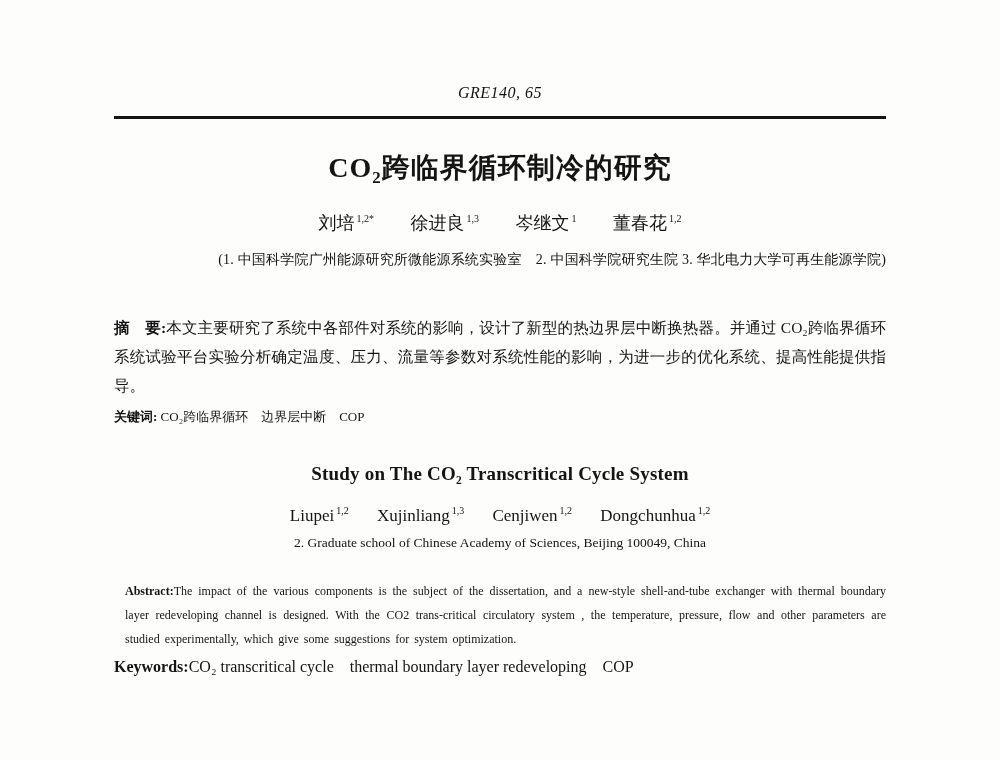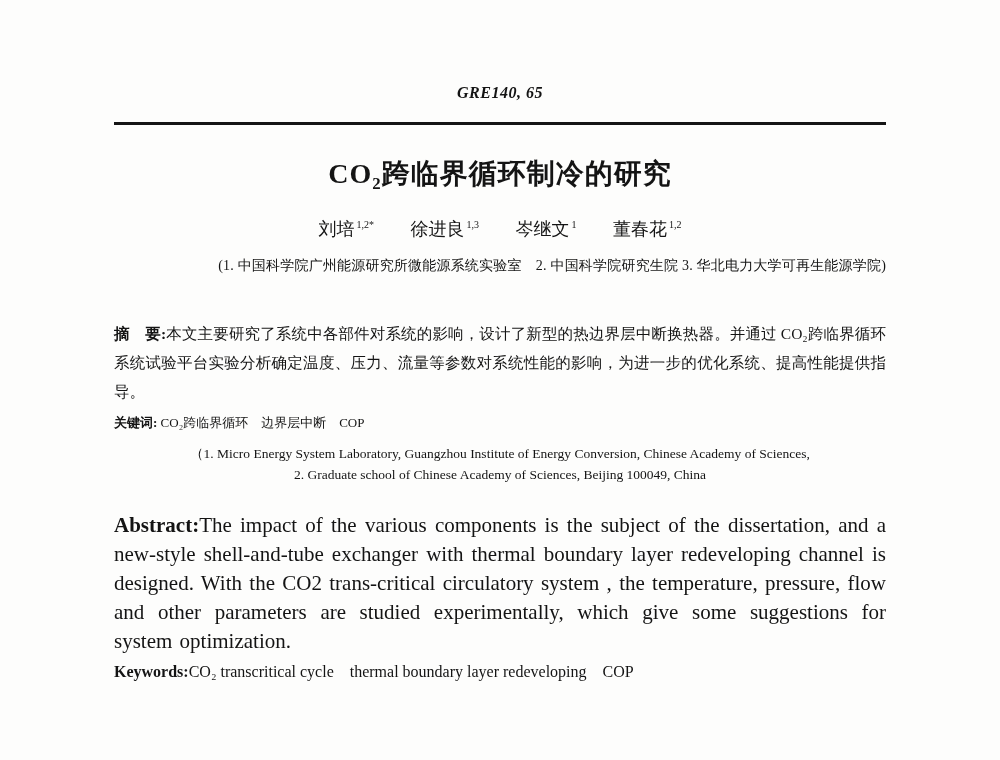--- a/index.html
+++ b/index.html
@@ -20,24 +20,24 @@
   }
   .content {
     width: 772px;
     margin: 0 auto;
     padding-top: 84px;
   }
   
   .journal-ref {
     text-align: center;
     font-style: italic;
-    font-weight: bold;
+    font-weight: normal;
     font-size: 16px;
     letter-spacing: 0.5px;
-    margin-bottom: 20px;
+    margin-bottom: 14px;
   }
   .header-rule {
     height: 2px;
     background: #151515;
     border-bottom: 1px solid #151515;
   }
   
   .cn-title {
     margin: 30px 0 0 0;
     text-align: center;
@@ -92,23 +92,23 @@
     font-size: 17px;
   }
   .en-authors .author { margin: 0 12px; white-space: nowrap; }
   .en-affiliations {
     margin-top: 6px;
     text-align: center;
     font-size: 13.5px;
     line-height: 21px;
   }
   .en-abstract {
-    margin: 26px 0 0 0;
-    font-size: 21px;
-    line-height: 29px;
+    margin: 26px 0 0 11px;
+    font-size: 12px;
+    line-height: 24px;
     text-align: justify;
     word-spacing: 2px;
   }
   .en-keywords {
     margin: 2px 0 0 0;
     font-size: 16px;
     line-height: 28px;
   }
 </style>
 </head>
@@ -130,24 +130,30 @@
       <span class="author"><span>岑继文</span><sup>1</sup></span>
       <span class="author"><span>董春花</span><sup>1,2</sup></span>
     </div>
 
     <div class="cn-affiliation">(1. 中国科学院广州能源研究所微能源系统实验室　2. 中国科学院研究生院 3. 华北电力大学可再生能源学院)</div>
 
     <p class="cn-abstract"><span class="label">摘　要:</span><span>本文主要研究了系统中各部件对系统的影响，设计了新型的热边界层中断换热器。并通过 CO₂跨临界循环系统试验平台实验分析确定温度、压力、流量等参数对系统性能的影响，为进一步的优化系统、提高性能提供指导。</span></p>
 
     <p class="cn-keywords"><span class="label">关键词:</span> <span>CO₂跨临界循环　边界层中断　COP</span></p>
 
+    <h2 class="en-title">Study on The CO₂ Transcritical Cycle System</h2>
 
+    <div class="en-authors">
+      <span class="author"><span>Liupei</span><sup>1,2</sup></span>
+      <span class="author"><span>Xujinliang</span><sup>1,3</sup></span>
+      <span class="author"><span>Cenjiwen</span><sup>1,2</sup></span>
+      <span class="author"><span>Dongchunhua</span><sup>1,2</sup></span>
+    </div>
 
     <div class="en-affiliations">
-      <div>（1. Micro Energy System Laboratory, Guangzhou Institute of Energy Conversion, Chinese Academy of Sciences,</div>
       <div>2. Graduate school of Chinese Academy of Sciences, Beijing 100049, China</div>
     </div>
 
     <p class="en-abstract"><span class="label">Abstract:</span><span>The impact of the various components is the subject of the dissertation, and a new-style shell-and-tube exchanger with thermal boundary layer redeveloping channel is designed. With the CO2 trans-critical circulatory system , the temperature, pressure, flow and other parameters are studied experimentally, which give some suggestions for system optimization.</span></p>
 
     <p class="en-keywords"><span class="label">Keywords:</span><span>CO₂ transcritical cycle　thermal boundary layer redeveloping　COP</span></p>
 
   </div>
 </div>
 

